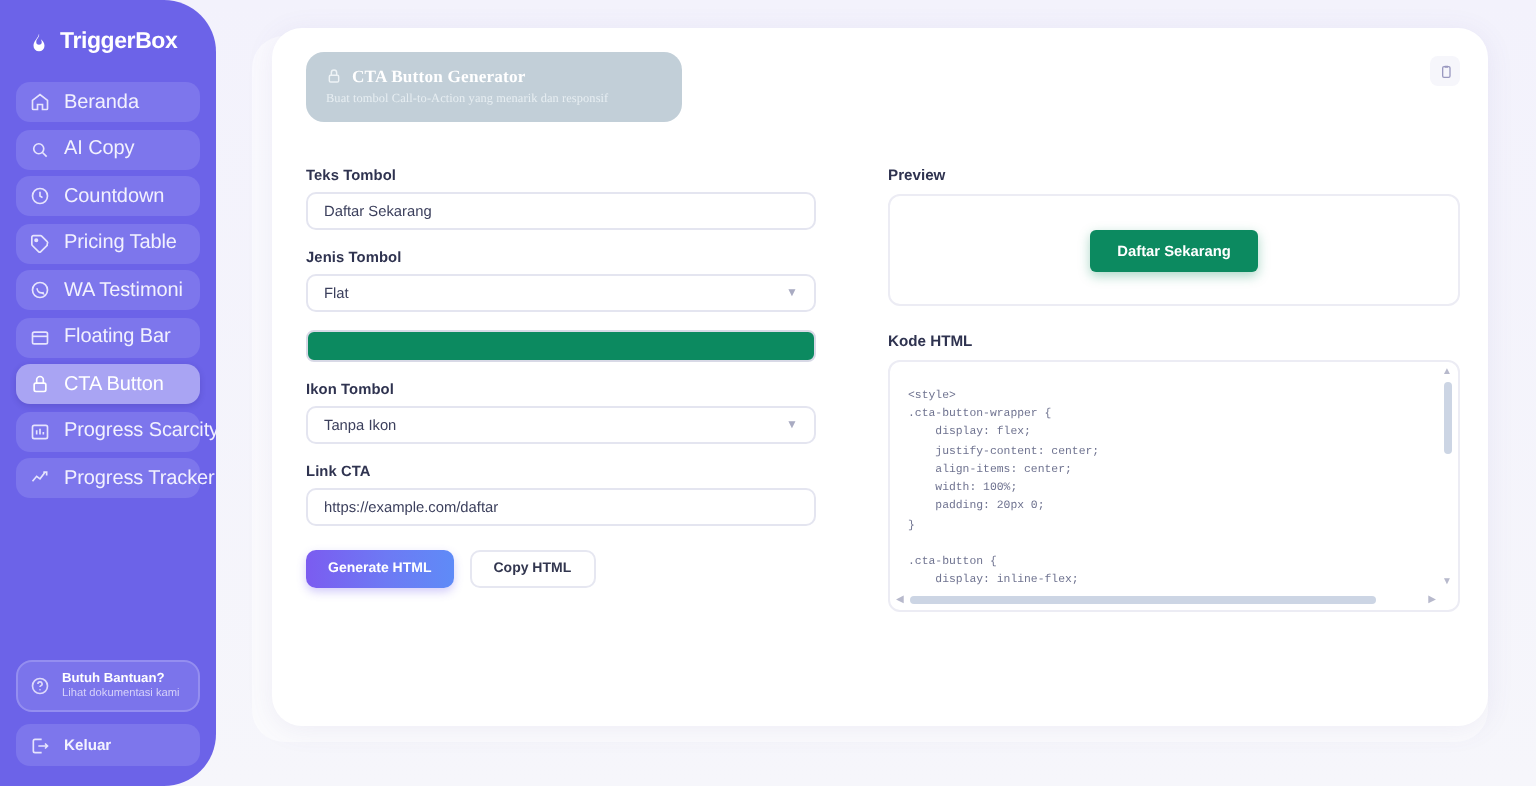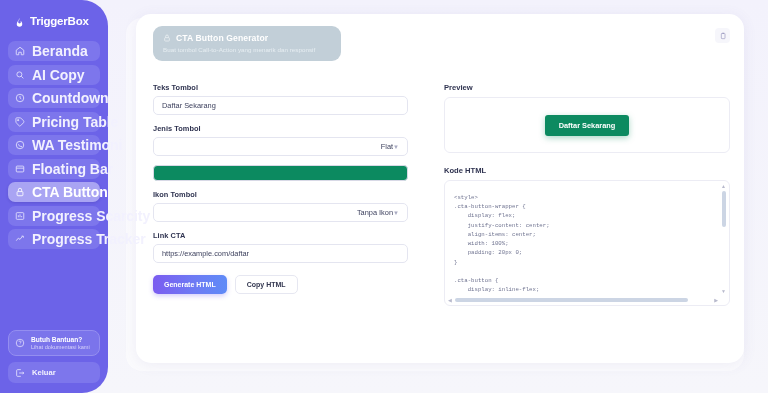--- a/index.html
+++ b/index.html
@@ -59,22 +59,22 @@
   .nav-icon {
     width: 10px; height: 10px;
     flex-shrink: 0;
     display: flex; align-items: center; justify-content: center;
     color: #e6e4fd;
   }
   .nav-item.active .nav-icon { color: #ffffff; }
   .nav-icon svg { width: 10px; height: 10px; display: block; }
   .nav-label {
     color: #f2f1fe;
-    font-size: 14px;
-    font-weight: bold;
+    font-size: 10px;
+    font-weight: normal;
     white-space: nowrap;
     letter-spacing: -0.05px;
   }
   .nav-item.active .nav-label { color: #ffffff; }
 
   .sidebar-bottom {
     margin-top: auto;
     display: flex; flex-direction: column; gap: 6px;
   }
   .help-card {
@@ -125,20 +125,21 @@
     overflow: hidden;
   }
 
   .page-header {
     position: relative;
     width: 188px;
     background: #c2cfd8;
     border-radius: 9px;
     padding: 7px 10px 8px 10px;
     margin-left: 3px;
+    font-family: Liberation Serif, serif;
   }
   .page-header-title {
     display: flex; align-items: center; gap: 5px;
     color: #ffffff;
     font-size: 8.6px;
     font-weight: bold;
     letter-spacing: 0.1px;
   }
   .page-header-title svg { width: 8px; height: 8px; display:block; color:#eef3f6; }
   .page-header-sub {
@@ -184,21 +185,21 @@
     padding: 0 8px;
     font-size: 7.4px;
     color: #3b3f5c;
     cursor: text;
   }
   .select-input {
     height: 19px;
     border: 1px solid #e4e5f0;
     border-radius: 5px;
     background: #ffffff;
-    display: flex; align-items: center; justify-content: flex-end;
+    display: flex; align-items: center; justify-content: space-between;
     padding: 0 8px;
     font-size: 7.4px;
     color: #3b3f5c;
     cursor: pointer;
   }
   .select-input .chev { color: #a9abc2; font-size: 6px; line-height: 1; }
   .color-swatch {
     height: 16px;
     border-radius: 4px;
     border: 1px solid #d8d9e6;

